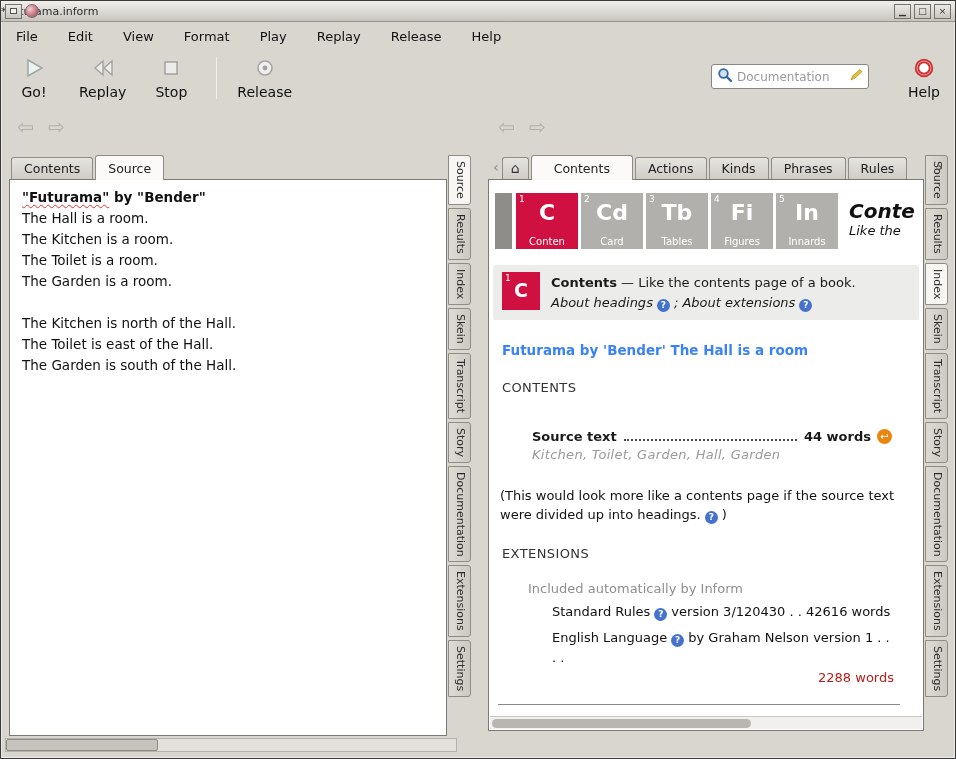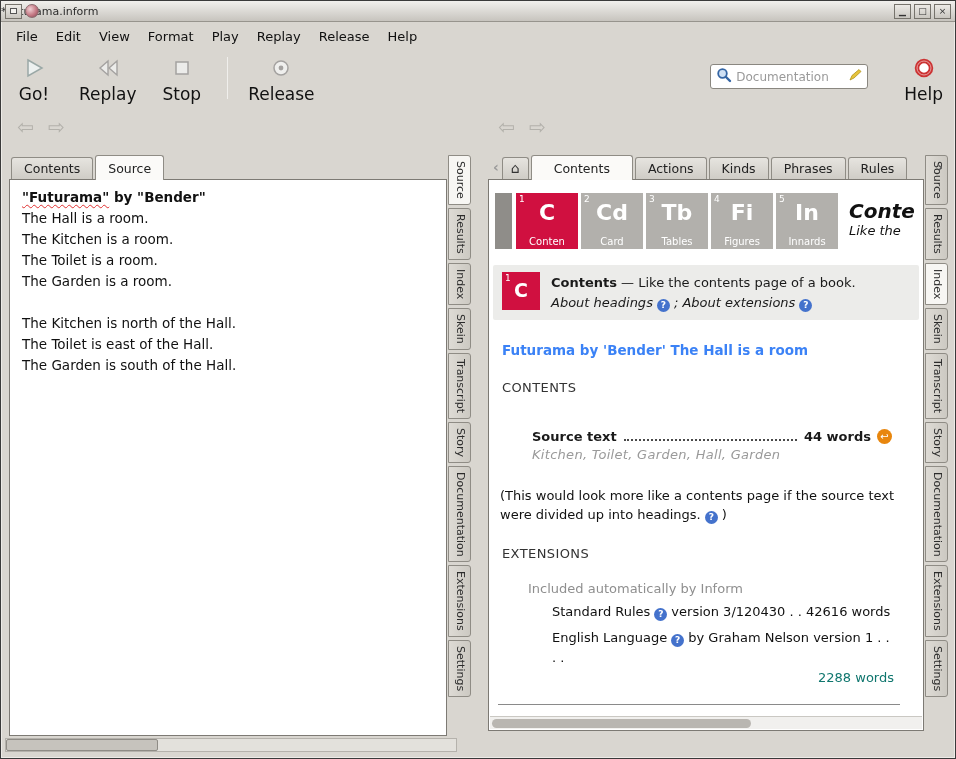--- a/index.html
+++ b/index.html
@@ -11,28 +11,28 @@
   
   .titlebar { height: 21px; background: linear-gradient(#f1f0ed, #c7c4be); border-bottom: 1px solid #97948d; display: flex; align-items: center; padding: 0 4px; position: relative; }
   .titlebar-title { position: absolute; left: 0; right: 0; text-align: left; font-size: 11px; color: #2c2c2c; pointer-events: none; }
   .tb-left, .tb-right { display: flex; align-items: center; gap: 3px; z-index: 1; }
   .tb-right { margin-left: auto; }
   .tb-btn { width: 17px; height: 15px; border: 1px solid #76736c; background: linear-gradient(#eceae6, #c9c6c0); display: flex; align-items: center; justify-content: center; font-size: 9px; line-height: 1; color: #333; }
   .win-menu-glyph { width: 7px; height: 6px; border: 1px solid #555; background: #f4f3f0; }
   .app-icon { width: 14px; height: 14px; border-radius: 50%; background: radial-gradient(circle at 35% 35%, #f0d0d4, #c47884 55%, #7d4450); border: 1px solid #8a6a6e; }
 
   
-  .menubar { display: flex; align-items: center; height: 28px; padding: 0 6px; gap: 0; }
+  .menubar { display: flex; align-items: center; height: 28px; padding: 0 6px; gap: 12px; }
   .menu-item { padding: 4px 9px; font-size: 13px; color: #111; }
 
   
   .toolbar { height: 56px; display: flex; align-items: flex-start; padding: 5px 10px 0 14px; position: relative; }
   .tool { display: flex; flex-direction: column; align-items: center; margin-right: 26px; min-width: 38px; }
   .tool .ticon { height: 26px; display: flex; align-items: center; justify-content: center; }
-  .tool .tlabel { font-size: 17px; margin-top: 3px; color: #111; }
+  .tool .tlabel { font-size: 14px; margin-top: 3px; color: #111; }
   .tool-sep { width: 1px; background: #a9a6a0; border-right: 1px solid #f0efec; height: 42px; margin: 2px 20px 0 0; }
   .toolbar-right { position: absolute; right: 8px; top: 5px; display: flex; align-items: flex-start; }
   .searchbox { width: 158px; height: 25px; background: #fff; border: 1px solid #8a8780; border-radius: 3px; display: flex; align-items: center; padding: 0 5px; margin-top: 9px; margin-right: 36px; }
   .search-input { border: none; outline: none; flex: 1; width: 100px; font-size: 12px; color: #444; background: transparent; margin-left: 4px; font-family: inherit; }
   .search-input::placeholder { color: #9a9a9a; opacity: 1; }
 
   
   .nav-arrows { position: absolute; display: flex; gap: 14px; color: #b3b1ab; font-size: 20px; line-height: 1; }
   .nav-left { left: 16px; top: 116px; }
   .nav-right { left: 497px; top: 116px; }
@@ -91,21 +91,21 @@
   .leader-row .bold { font-weight: bold; }
   .leader { flex: 1; border-bottom: 2px dotted #4a4a4a; margin: 0 7px 3px; }
   .reveal-icon { display: inline-flex; width: 15px; height: 15px; border-radius: 50%; background: #e8860d; color: #fff; font-size: 10px; align-items: center; justify-content: center; margin-left: 6px; align-self: center; line-height: 1; }
 
   .rooms-line { margin: 3px 30px 0 42px; font-style: italic; color: #9a9a9a; letter-spacing: 0.3px; }
 
   .idx-note { margin: 24px 18px 0 10px; line-height: 19px; color: #111; }
 
   .included-line { margin: 20px 0 0 38px; color: #8f8f8f; }
   .ext-row { margin: 6px 28px 0 62px; line-height: 20px; color: #111; }
-  .ext-words { margin: 0 28px 0 62px; text-align: right; line-height: 20px; color: #0f766e; }
+  .ext-words { margin: 0 28px 0 62px; text-align: right; line-height: 20px; color: #b91c1c; }
 
   .idx-rule { border: none; border-top: 1px solid #8a8a8a; margin: 16px 22px 0 8px; }
 
   
   .hscroll { position: absolute; left: 1px; right: 1px; bottom: 1px; height: 13px; background: #f1f0ee; border-top: 1px solid #cac8c3; }
   .hthumb { height: 9px; margin: 2px 0 0 2px; width: 60%; background: #b9b6b1; border-radius: 5px; }
 
   
   .bottom-scroll { position: absolute; left: 4px; bottom: 6px; width: 452px; height: 14px; background: #e3e1dc; border: 1px solid #b5b2ac; }
   .bottom-thumb { width: 152px; height: 100%; background: #c6c3bd; border: 1px solid #8f8c86; border-radius: 2px; }

